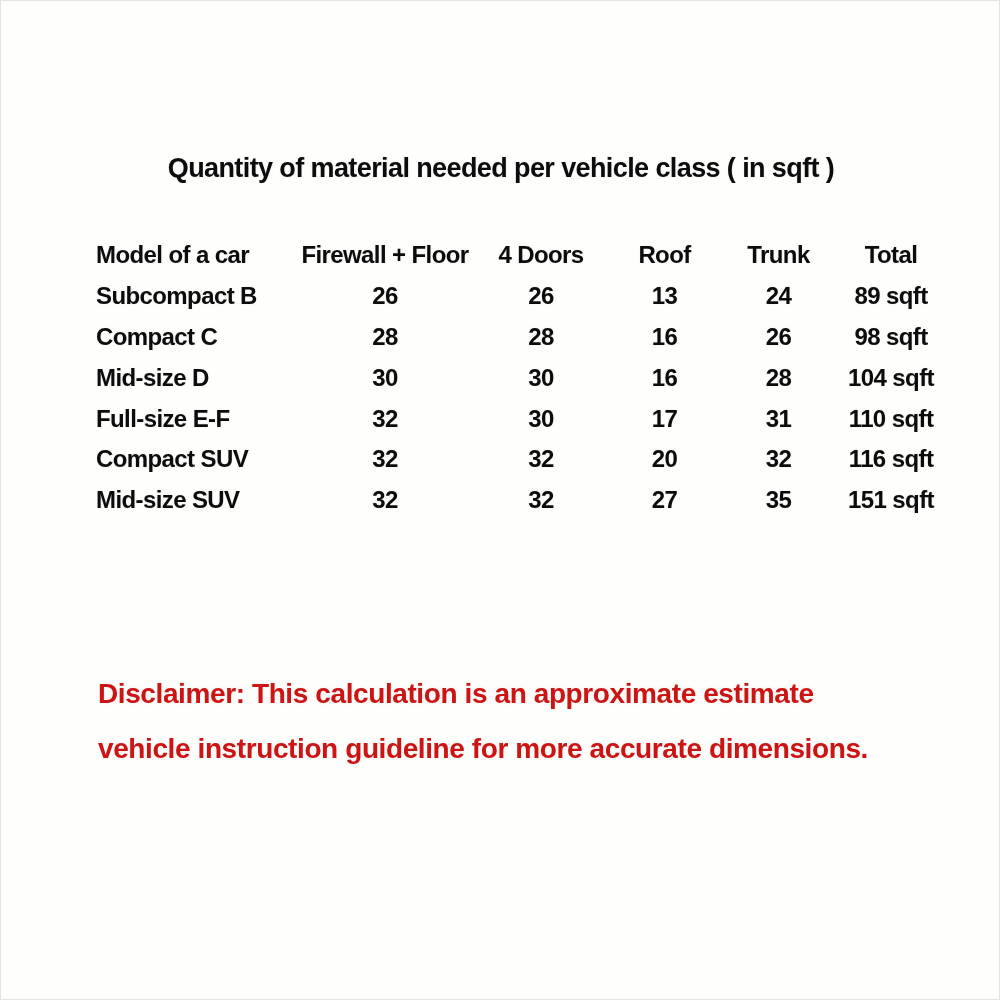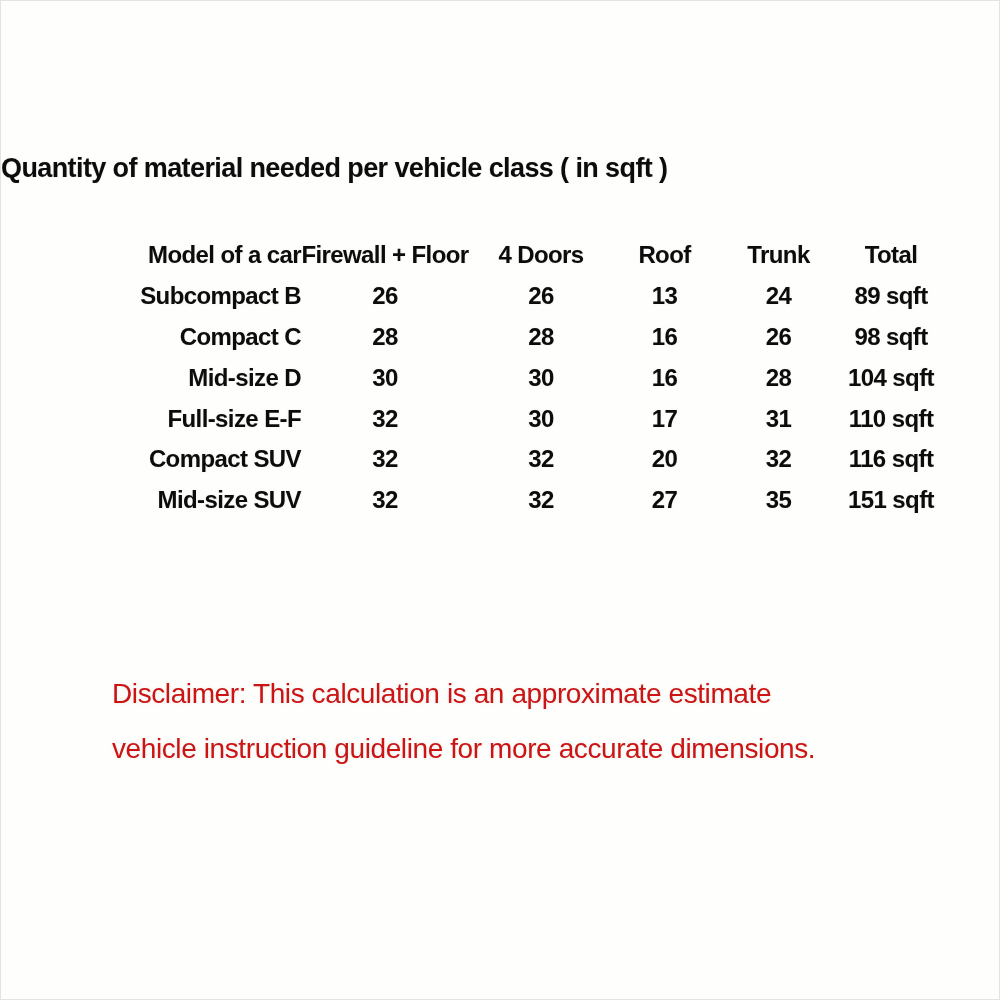--- a/index.html
+++ b/index.html
@@ -19,20 +19,21 @@
     position: absolute;
     inset: 0;
     border: 1px solid #e3e3e1;
     background: #fefefd;
   }
   .title {
     position: absolute;
     top: 152px;
     left: 0;
     width: 1000px;
+    text-align: center;
     font-size: 27px;
     font-weight: bold;
     letter-spacing: -0.6px;
     color: #0c0c0c;
     text-shadow: 0 0 2px rgba(210,210,205,0.45);
   }
   table.mat-table {
     position: absolute;
     left: 95px;
     top: 234px;
@@ -49,30 +50,30 @@
     white-space: nowrap;
     color: #0c0c0c;
     text-shadow: 0 0 2px rgba(210,210,205,0.45);
   }
   col.c-model   { width: 205px; }
   col.c-fire    { width: 168px; }
   col.c-doors   { width: 144px; }
   col.c-roof    { width: 103px; }
   col.c-trunk   { width: 125px; }
   col.c-total   { width: 100px; }
-  .al  { text-align: right; }
+  .al  { text-align: left; }
   .ac  { text-align: center; }
   .ar  { text-align: center; }
   .disclaimer {
     position: absolute;
-    left: 111px;
+    left: 97px;
     top: 666px;
     width: 840px;
     font-size: 28px;
-    font-weight: normal;
+    font-weight: bold;
     letter-spacing: -0.4px;
     line-height: 54.5px;
     text-shadow: 0 0 3px rgba(215,225,215,0.5);
   }
   .disclaimer div { white-space: nowrap; }
 </style>
 </head>
 <body>
 
 <div class="canvas">

